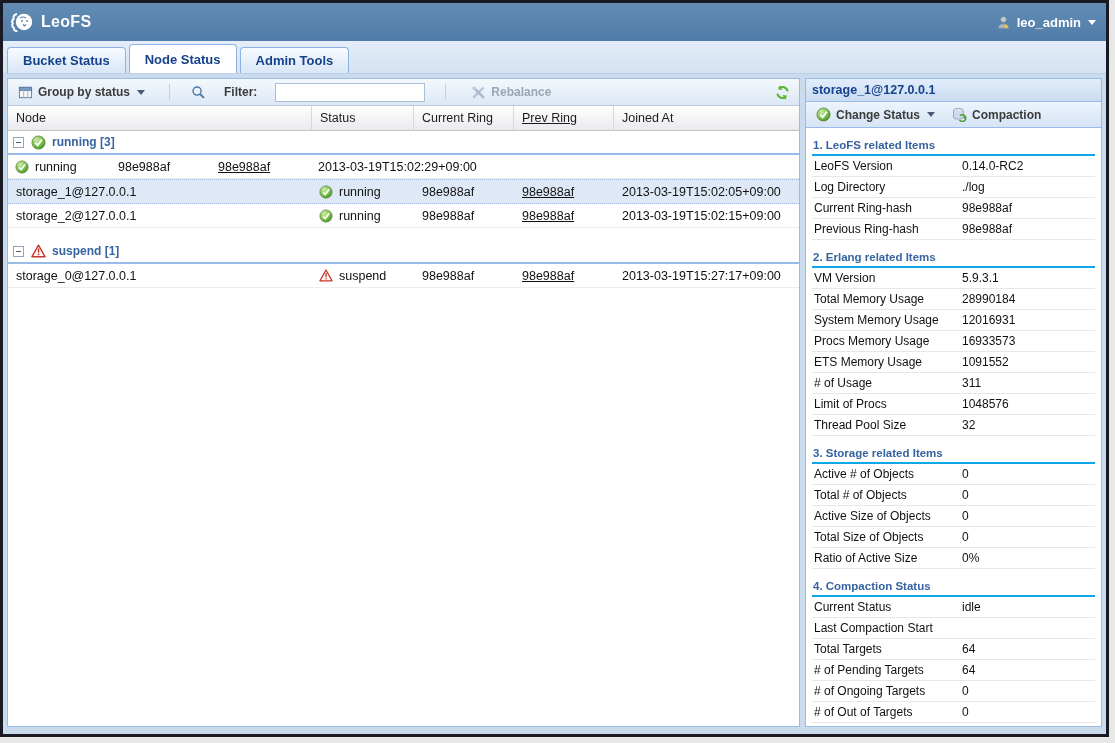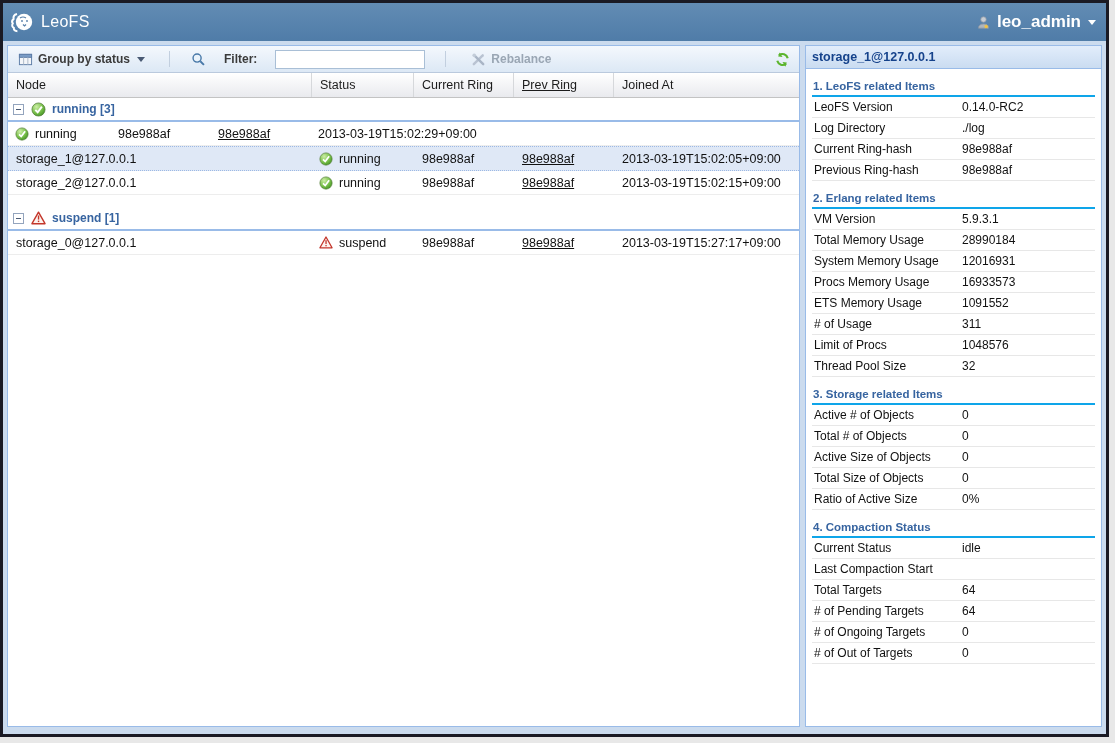--- a/index.html
+++ b/index.html
@@ -16,23 +16,23 @@
     overflow:hidden;
   }
   
   .topbar {
     height:38px; flex:0 0 38px;
     background:linear-gradient(#628cb4, #4f7ca8);
     display:flex; align-items:center; justify-content:space-between;
     padding:0 10px 0 6px;
   }
   .brand { display:flex; align-items:center; gap:4px; }
-  .brand-name { color:#fff; font-weight:normal; font-size:16px; letter-spacing:.3px; }
+  .brand-name { color:#fff; font-weight:bold; font-size:16px; letter-spacing:.3px; }
   .usermenu { display:flex; align-items:center; gap:5px; cursor:pointer; }
-  .usermenu .uname { color:#fff; font-weight:bold; font-size:17px; }
+  .usermenu .uname { color:#fff; font-weight:bold; font-size:13px; }
   .arrow-down { width:0;height:0;border-left:4px solid transparent;border-right:4px solid transparent;border-top:5px solid #4a5a74; margin-left:2px;}
   .arrow-down.white { border-top-color:#fff; }
   
   .tabstrip {
     height:33px; flex:0 0 33px;
     background:linear-gradient(#e4edf9,#d4e2f2);
     display:flex; align-items:flex-end; padding:0 0 0 4px;
     border-bottom:1px solid #bccfe5;
   }
   .tab {
@@ -142,20 +142,25 @@
           <circle cx="8" cy="4.8" r="2.9" fill="#c8cdd4" stroke="#8d97a3" stroke-width="0.8"></circle>
           <path d="M2.6 14 c0-3 2.4-4.4 5.4-4.4 s5.4 1.4 5.4 4.4 Z" fill="#aeb6bf" stroke="#8d97a3" stroke-width="0.8"></path>
           <path d="M10.8 9.8 l0.8 1.5 1.7 0.2 -1.2 1.2 0.3 1.7 -1.6-0.8 -1.5 0.8 0.3-1.7 -1.2-1.2 1.7-0.2 Z" fill="#f5c33b"></path>
         </svg>
       </span>
       <span class="uname">leo_admin</span>
       <span class="arrow-down white"></span>
     </div>
   </div>
 
+  <div class="tabstrip">
+    <div class="tab">Bucket Status</div>
+    <div class="tab active">Node Status</div>
+    <div class="tab">Admin Tools</div>
+  </div>
 
   <div class="content">
 
     <div class="panel left-panel">
 
       <div class="ltoolbar">
         <div class="tbtn">
           <span class="ic">
             <svg viewBox="0 0 16 16" width="15" height="15">
               <rect x="1.5" y="2.5" width="13" height="11" fill="#f4f6f9" stroke="#5c7ca6"></rect>
@@ -297,20 +302,43 @@
           <div class="cell c-joined">2013-03-19T15:27:17+09:00</div>
         </div>
 
       </div>
     </div>
 
     <div class="panel right-panel">
 
       <div class="rtitle">storage_1@127.0.0.1</div>
 
+      <div class="rtoolbar">
+        <div class="tbtn">
+          <span class="ic">
+            <svg viewBox="0 0 16 16" width="15" height="15">
+                <circle cx="8" cy="8" r="7" fill="url(#gorb)" stroke="#57803c" stroke-width="0.8"></circle>
+                <path d="M4.6 8.4 L7.1 10.9 L11.6 4.9" fill="none" stroke="#fff" stroke-width="2"></path>
+              </svg>
+          </span>
+          <span>Change Status</span>
+          <span class="arrow-down"></span>
+        </div>
+        <div class="tbtn">
+          <span class="ic">
+            <svg viewBox="0 0 16 16" width="15" height="15">
+              <ellipse cx="6.8" cy="3.6" rx="5.2" ry="2.1" fill="#dfe7f2" stroke="#8ea6c4"></ellipse>
+              <path d="M1.6 3.6 V10.8 c0 1.2 2.3 2.1 5.2 2.1 s5.2-0.9 5.2-2.1 V3.6" fill="#cfdaea" stroke="#8ea6c4"></path>
+              <path d="M8.6 9.2 a3.6 3.6 0 1 1 -0.6 4.6" stroke="#4aa02c" stroke-width="1.7" fill="none"></path>
+              <path d="M15.4 9.6 L14.2 13 L11.4 10.8 Z" fill="#4aa02c"></path>
+            </svg>
+          </span>
+          <span>Compaction</span>
+        </div>
+      </div>
 
       <div class="rcontent">
 
         <div class="sec-hd">1. LeoFS related Items</div>
         <div class="prow">
           <div class="plabel">LeoFS Version</div>
           <div class="pvalue">0.14.0-RC2</div>
         </div>
         <div class="prow">
           <div class="plabel">Log Directory</div>

